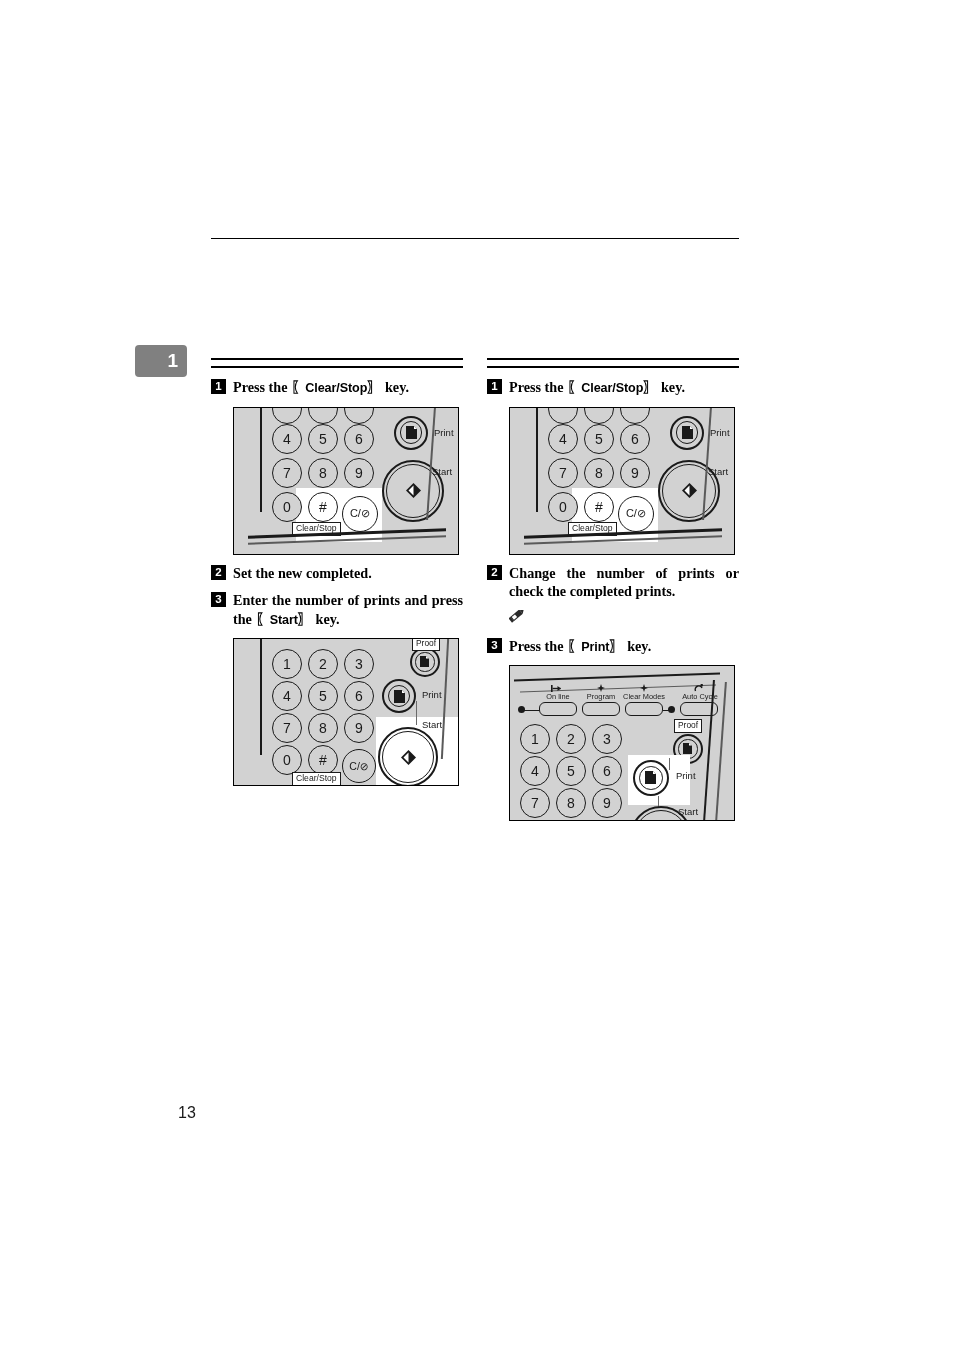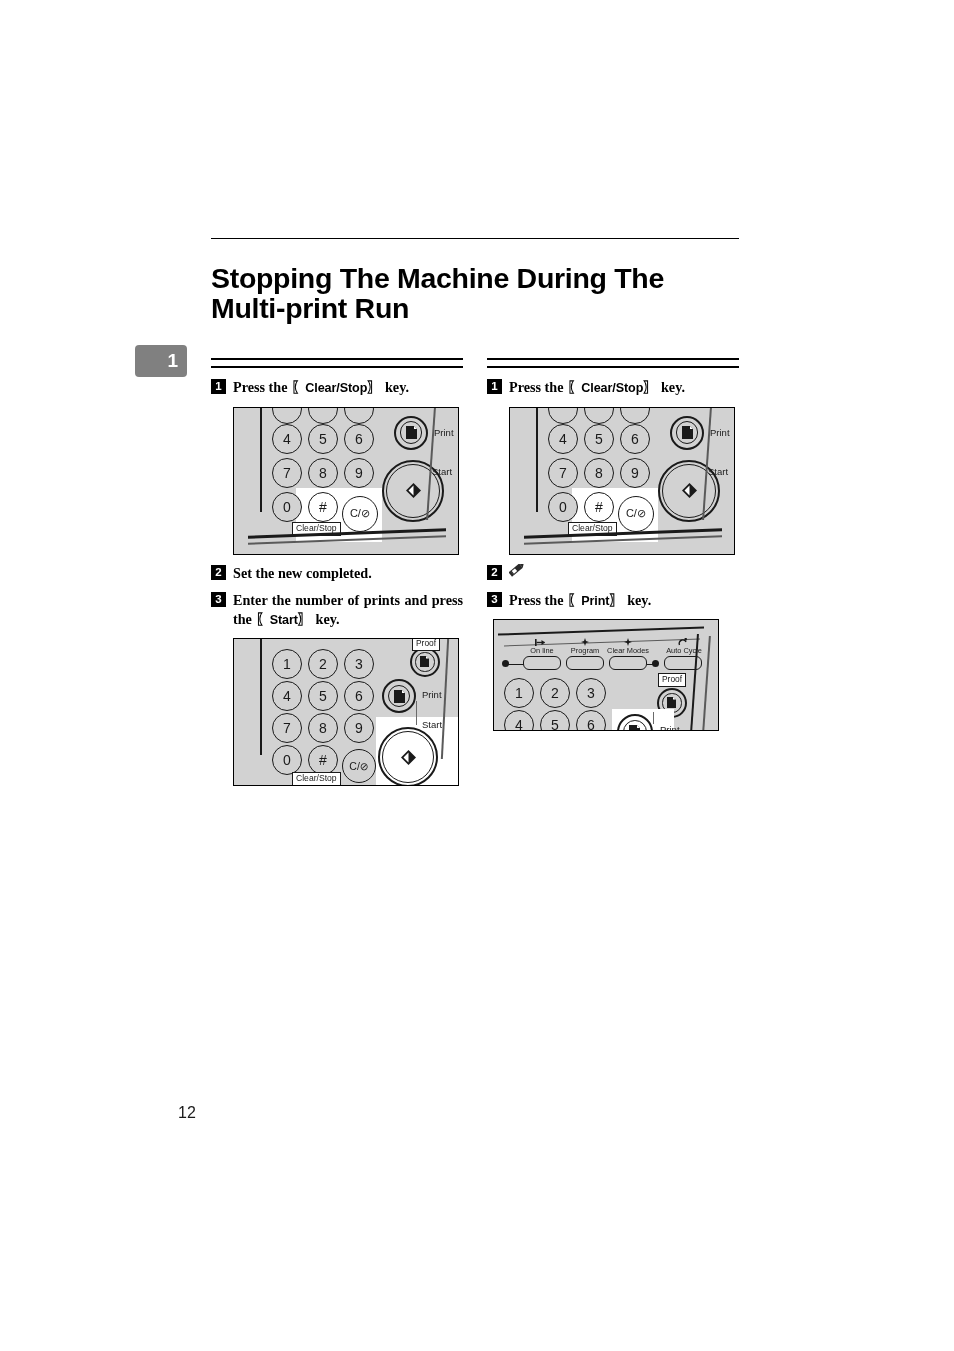--- a/index.html
+++ b/index.html
@@ -163,21 +163,21 @@
   .figure {
     position: relative;
     margin-top: 9px;
     border: 1.2px solid #000;
     background: #d2d2d2;
     box-sizing: border-box;
     overflow: hidden;
   }
   .fig-a { width: 226px; height: 148px; margin-left: 22px; }
   .fig-b { width: 226px; height: 148px; margin-left: 22px; }
-  .fig-c { width: 226px; height: 112px; margin-left: 6px; }
+  .fig-c { width: 226px; height: 156px; margin-left: 22px; }
 
   .panel-bg {
     position: absolute;
     left: 0; top: 0; right: 0; bottom: 0;
     background: #d2d2d2;
   }
 
   
   .key {
     position: absolute;
@@ -299,21 +299,20 @@
 </style>
 </head>
 <body>
 
 <div class="page">
 
   <div class="chapter-tab">1</div>
 
   <div class="content">
     <div class="runhead-rule"></div>
-    <div class="doc-title">Stopping The Machine During The Multi-print Run</div>
   </div>
 
   <div class="columns">
 
     <div class="col col-left">
 
       <div class="sec-rule-top"></div>
       <div class="sec-rule-bot"></div>
 
       <div class="step">
@@ -475,21 +474,21 @@
             <polygon points="7.5,2.5 7.5,12.5 2.5,7.5" fill="#ffffff"></polygon>
           </svg>
         </div>
         <div class="caplabel" style="left:198px; top:58px;">Start</div>
         <div class="edge" style="left:14px; top:124px; width:198px; height:3px; transform:skewY(-2.2deg);"></div>
         <div class="edge" style="left:14px; top:131px; width:198px; height:1.6px; transform:skewY(-2.2deg); background:#5a5a5a;"></div>
         <div class="edge" style="left:196px; top:0px; width:1.6px; height:112px; background:#5a5a5a; transform:skewX(-4deg);"></div>
       </div>
 
       <div class="step">
-        <span class="step-num">2</span>
+        <span class="step-num">2</span><span>Change the number of prints or check the completed prints.</span>
       </div>
 
       <div class="note">
         <svg class="note-icon" viewBox="0 0 22 20">
           <g transform="rotate(-40 11 10)">
             <rect x="5" y="2" width="13" height="6.2" fill="#2a2a2a"></rect>
             <rect x="6.2" y="3.2" width="4.6" height="3.8" fill="#ffffff"></rect>
             <polygon points="18,2 22,5.1 18,8.2" fill="#2a2a2a"></polygon>
             <rect x="2.4" y="2" width="2.8" height="6.2" fill="#2a2a2a"></rect>
           </g>
@@ -571,15 +570,15 @@
         <div class="bigkey" style="left:124px; top:144px; width:54px; height:54px; border-width:1.4px;"></div>
         <div class="caplabel" style="left:168px; top:140px;">Start</div>
 
         <div class="edge" style="left:198px; top:14px; width:1.8px; height:142px; background:#1a1a1a; transform:skewX(-4deg);"></div>
         <div class="edge" style="left:210px; top:16px; width:1.6px; height:140px; background:#5a5a5a; transform:skewX(-4deg);"></div>
       </div>
 
     </div>
   </div>
 
-  <div class="pagenum">12</div>
+  <div class="pagenum">13</div>
 
 </div>
 
 </body></html>

